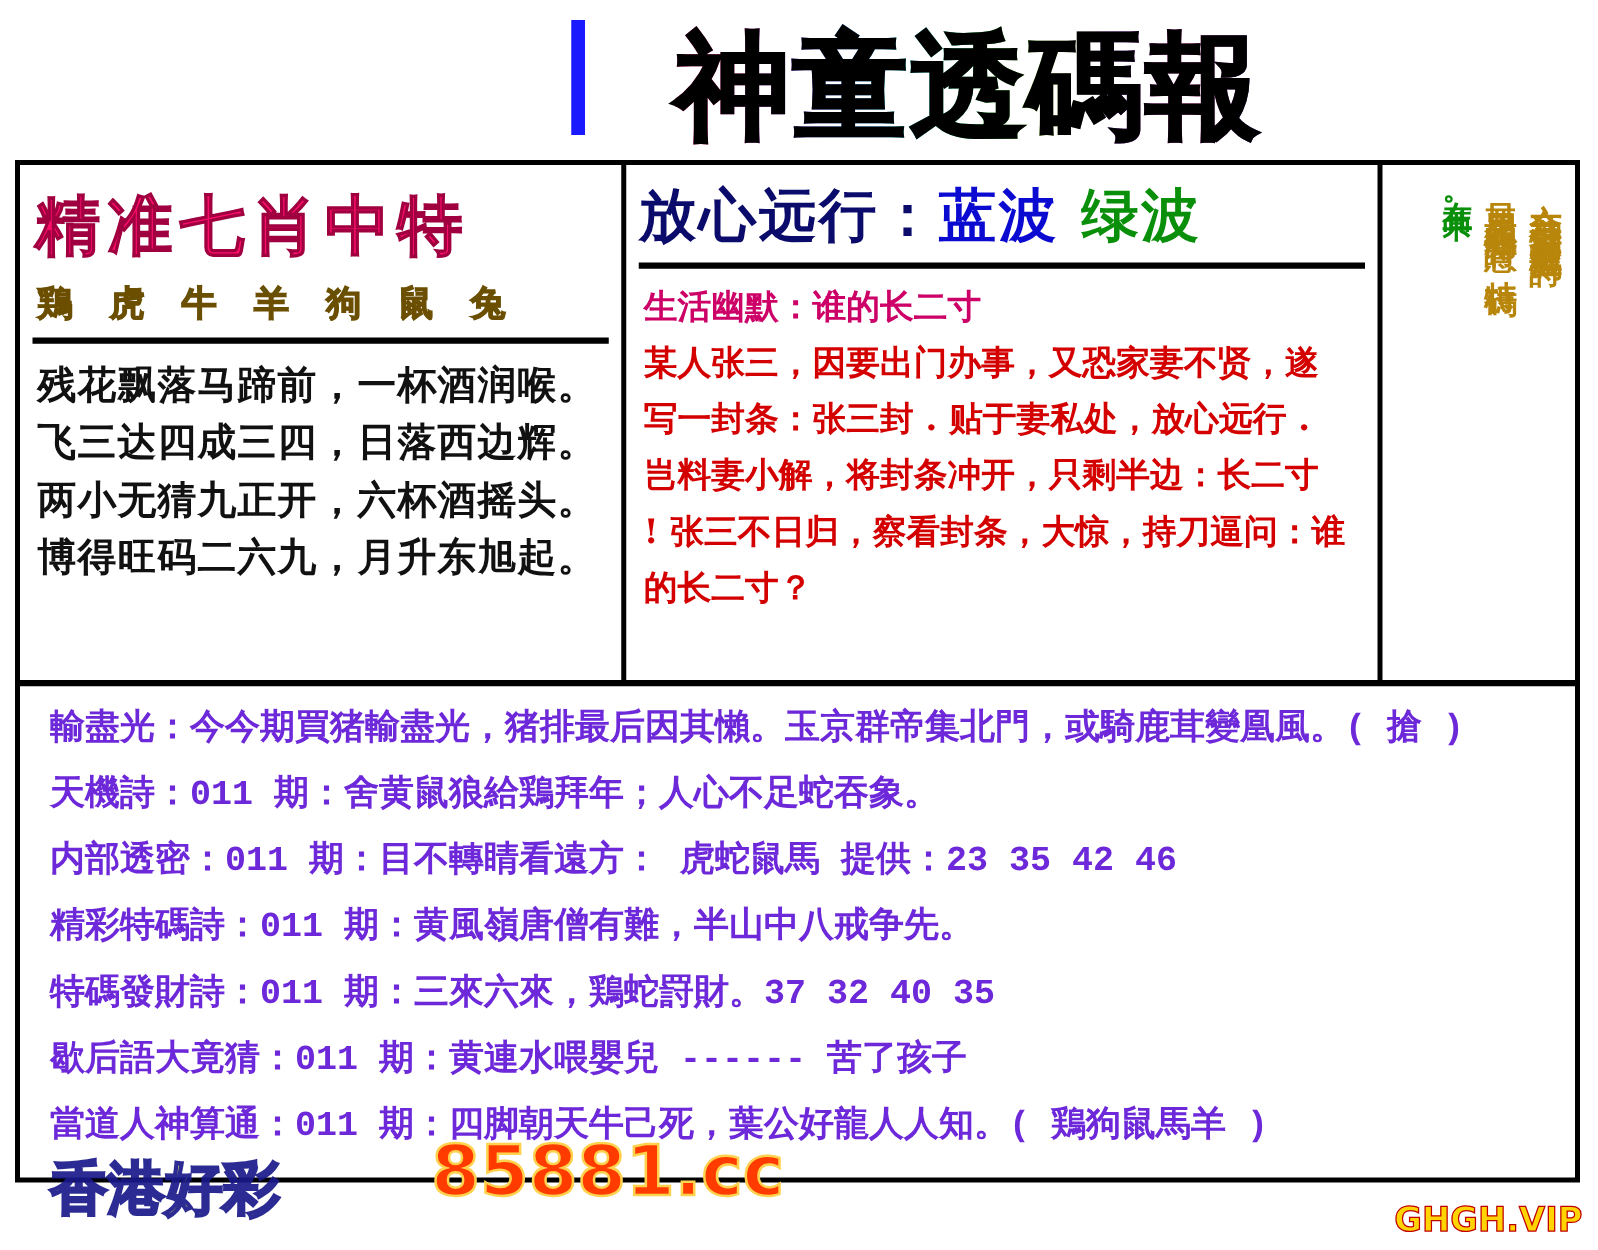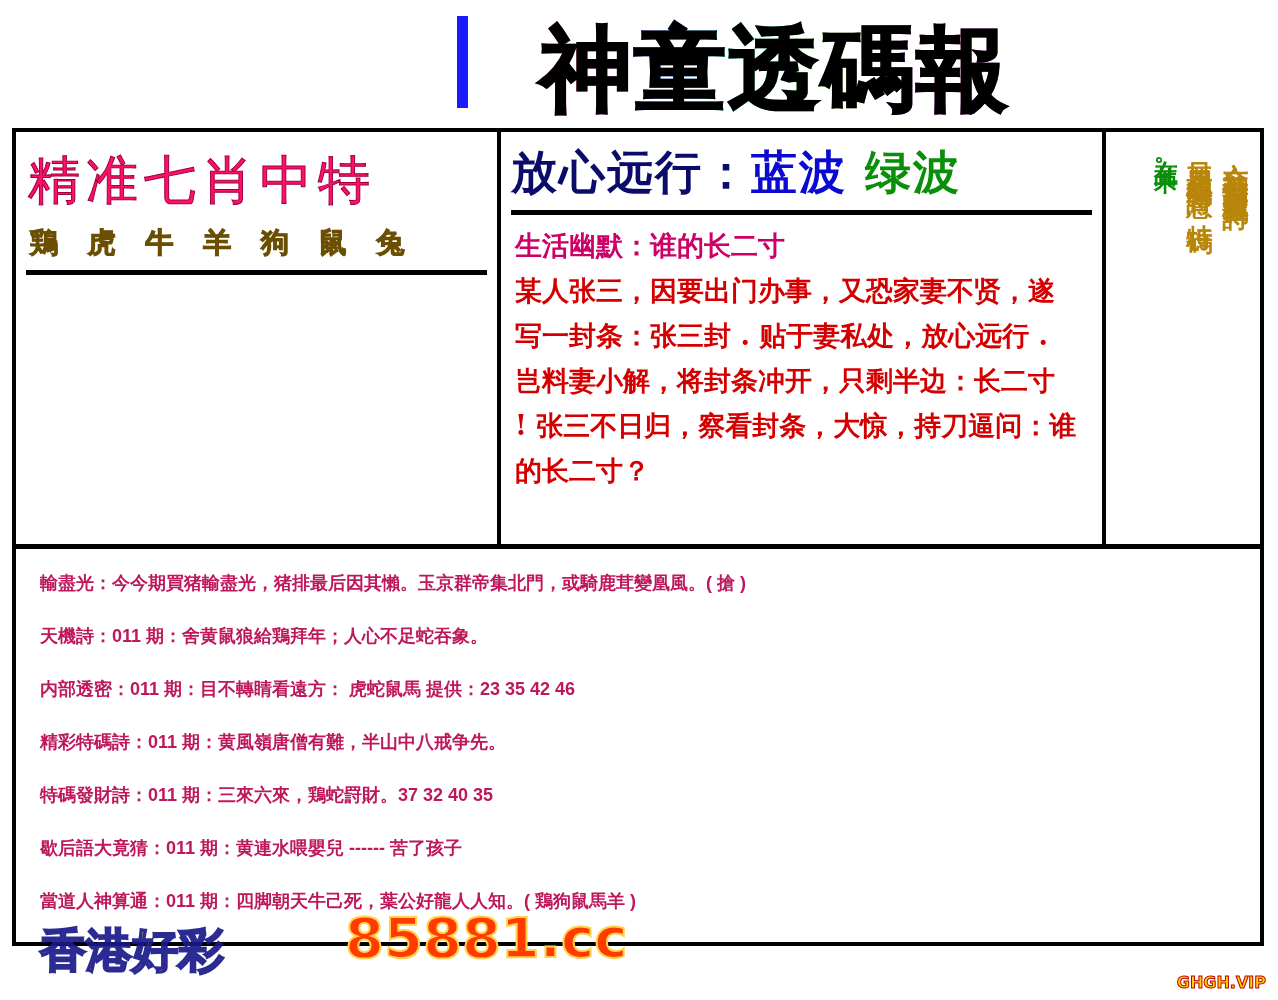--- a/index.html
+++ b/index.html
@@ -55,21 +55,21 @@
     border-right:4px solid #000;box-sizing:border-box;
   }
   .col-right{
     position:absolute;left:1090px;top:0;width:154px;height:412px;
   }
 
   
   .left-title{
     margin:14px 16px 0 12px;
     font-family:"DejaVu Serif","Liberation Serif",serif;
-    font-weight:normal;font-size:52px;letter-spacing:6px;
+    font-weight:bold;font-size:52px;letter-spacing:6px;
     color:#ff0f6a;
     -webkit-text-stroke:1px #a00040;
   }
   .zodiac-row{
     margin:8px 0 0 14px;
     font-family:"DejaVu Serif","Liberation Serif",serif;
     font-weight:bold;font-size:28px;letter-spacing:10px;
     color:#0f766e;
     -webkit-text-stroke:1px #6b4e00;
   }
@@ -111,22 +111,22 @@
   .v1{right:6px;font-size:26px;color:#b8860b;}
   .v2{right:42px;font-size:26px;color:#b8860b;}
   .v3{right:78px;font-size:24px;color:#0a8f0a;}
 
   
   .bottom{
     position:absolute;left:0;top:412px;width:1244px;height:398px;
     border-top:5px solid #000;box-sizing:border-box;
   }
   .line{
-    font-family:Liberation Sans, sans-serif;
-    font-size:18px;color:#be185d;font-weight:bold;
+    font-family:Liberation Mono, monospace;
+    font-size:28px;color:#6d28d9;font-weight:bold;
     margin:0 0 0 24px;line-height:53px;white-space:nowrap;
     letter-spacing:0px;
   }
   .line.first-line{margin-top:8px;}
 
   
   .wm1{
     position:absolute;left:40px;top:920px;
     font-family:"DejaVu Serif","Liberation Serif",serif;
     font-weight:bold;font-size:46px;
@@ -136,21 +136,21 @@
   .wm2{
     position:absolute;left:345px;top:905px;
     font-family:"DejaVu Sans","Liberation Sans",sans-serif;
     font-weight:bold;font-size:56px;
     color:#ff3b00;-webkit-text-stroke:2px #ffd24d;
     white-space:nowrap;
   }
   .wm3{
     position:absolute;right:12px;bottom:8px;
     font-family:"DejaVu Sans","Liberation Sans",sans-serif;
-    font-weight:bold;font-size:16px;
+    font-weight:bold;font-size:27px;
     color:#ffd400;-webkit-text-stroke:1px #c00000;
     background:transparent;
   }
 </style>
 </head>
 <body>
 
 <div class="page">
 
   <div class="header">
@@ -159,20 +159,26 @@
   </div>
 
   <div class="frame">
 
     <div class="toprow">
 
       <div class="col-left">
         <div class="left-title">精准七肖中特</div>
         <div class="zodiac-row">鶏 虎 牛 羊 狗 鼠 兔</div>
         <div class="hr-black"></div>
+        <div class="poem">
+          <div>残花飘落马蹄前，一杯酒润喉。</div>
+          <div>飞三达四成三四，日落西边辉。</div>
+          <div>两小无猜九正开，六杯酒摇头。</div>
+          <div>博得旺码二六九，月升东旭起。</div>
+        </div>
       </div>
 
       <div class="col-mid">
         <div class="mid-title">
           <span>放心远行：</span><span class="blue">蓝波</span>&nbsp;<span class="green">绿波</span>
         </div>
         <div class="hr-black2"></div>
         <div class="joke">
           <div class="first">生活幽默：谁的长二寸</div>
           <div>某人张三，因要出门办事，又恐家妻不贤，遂</div>

